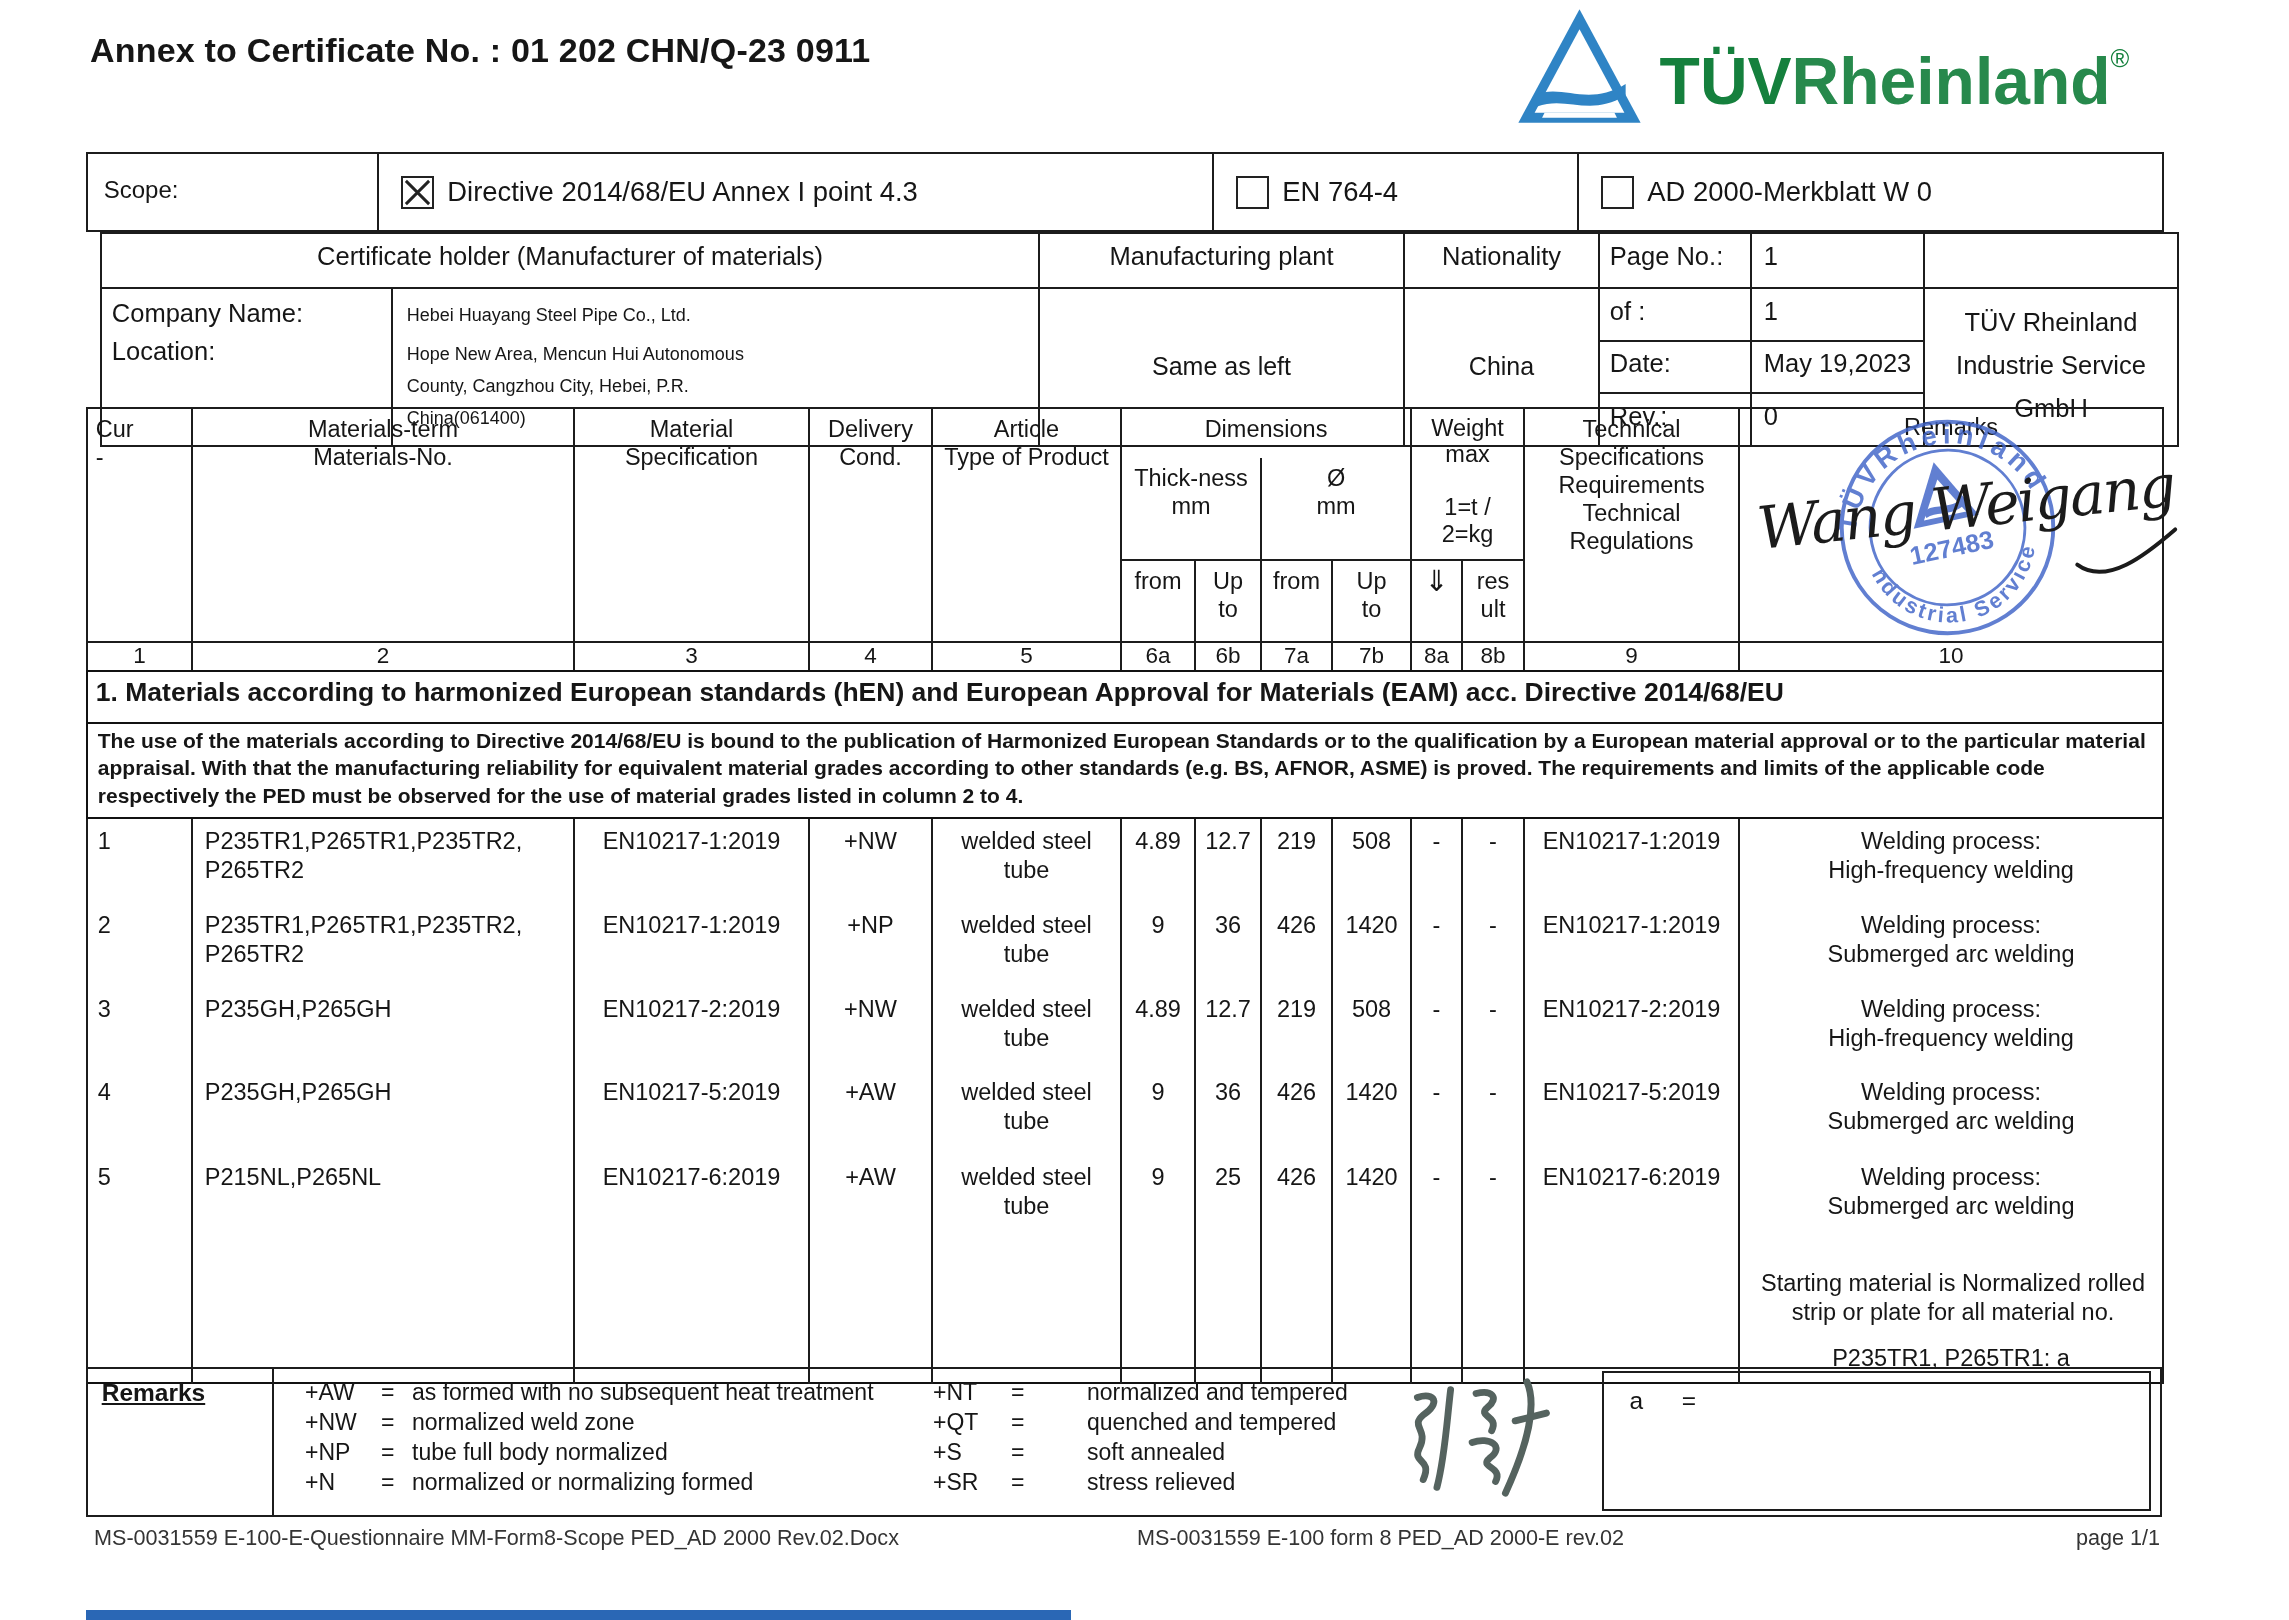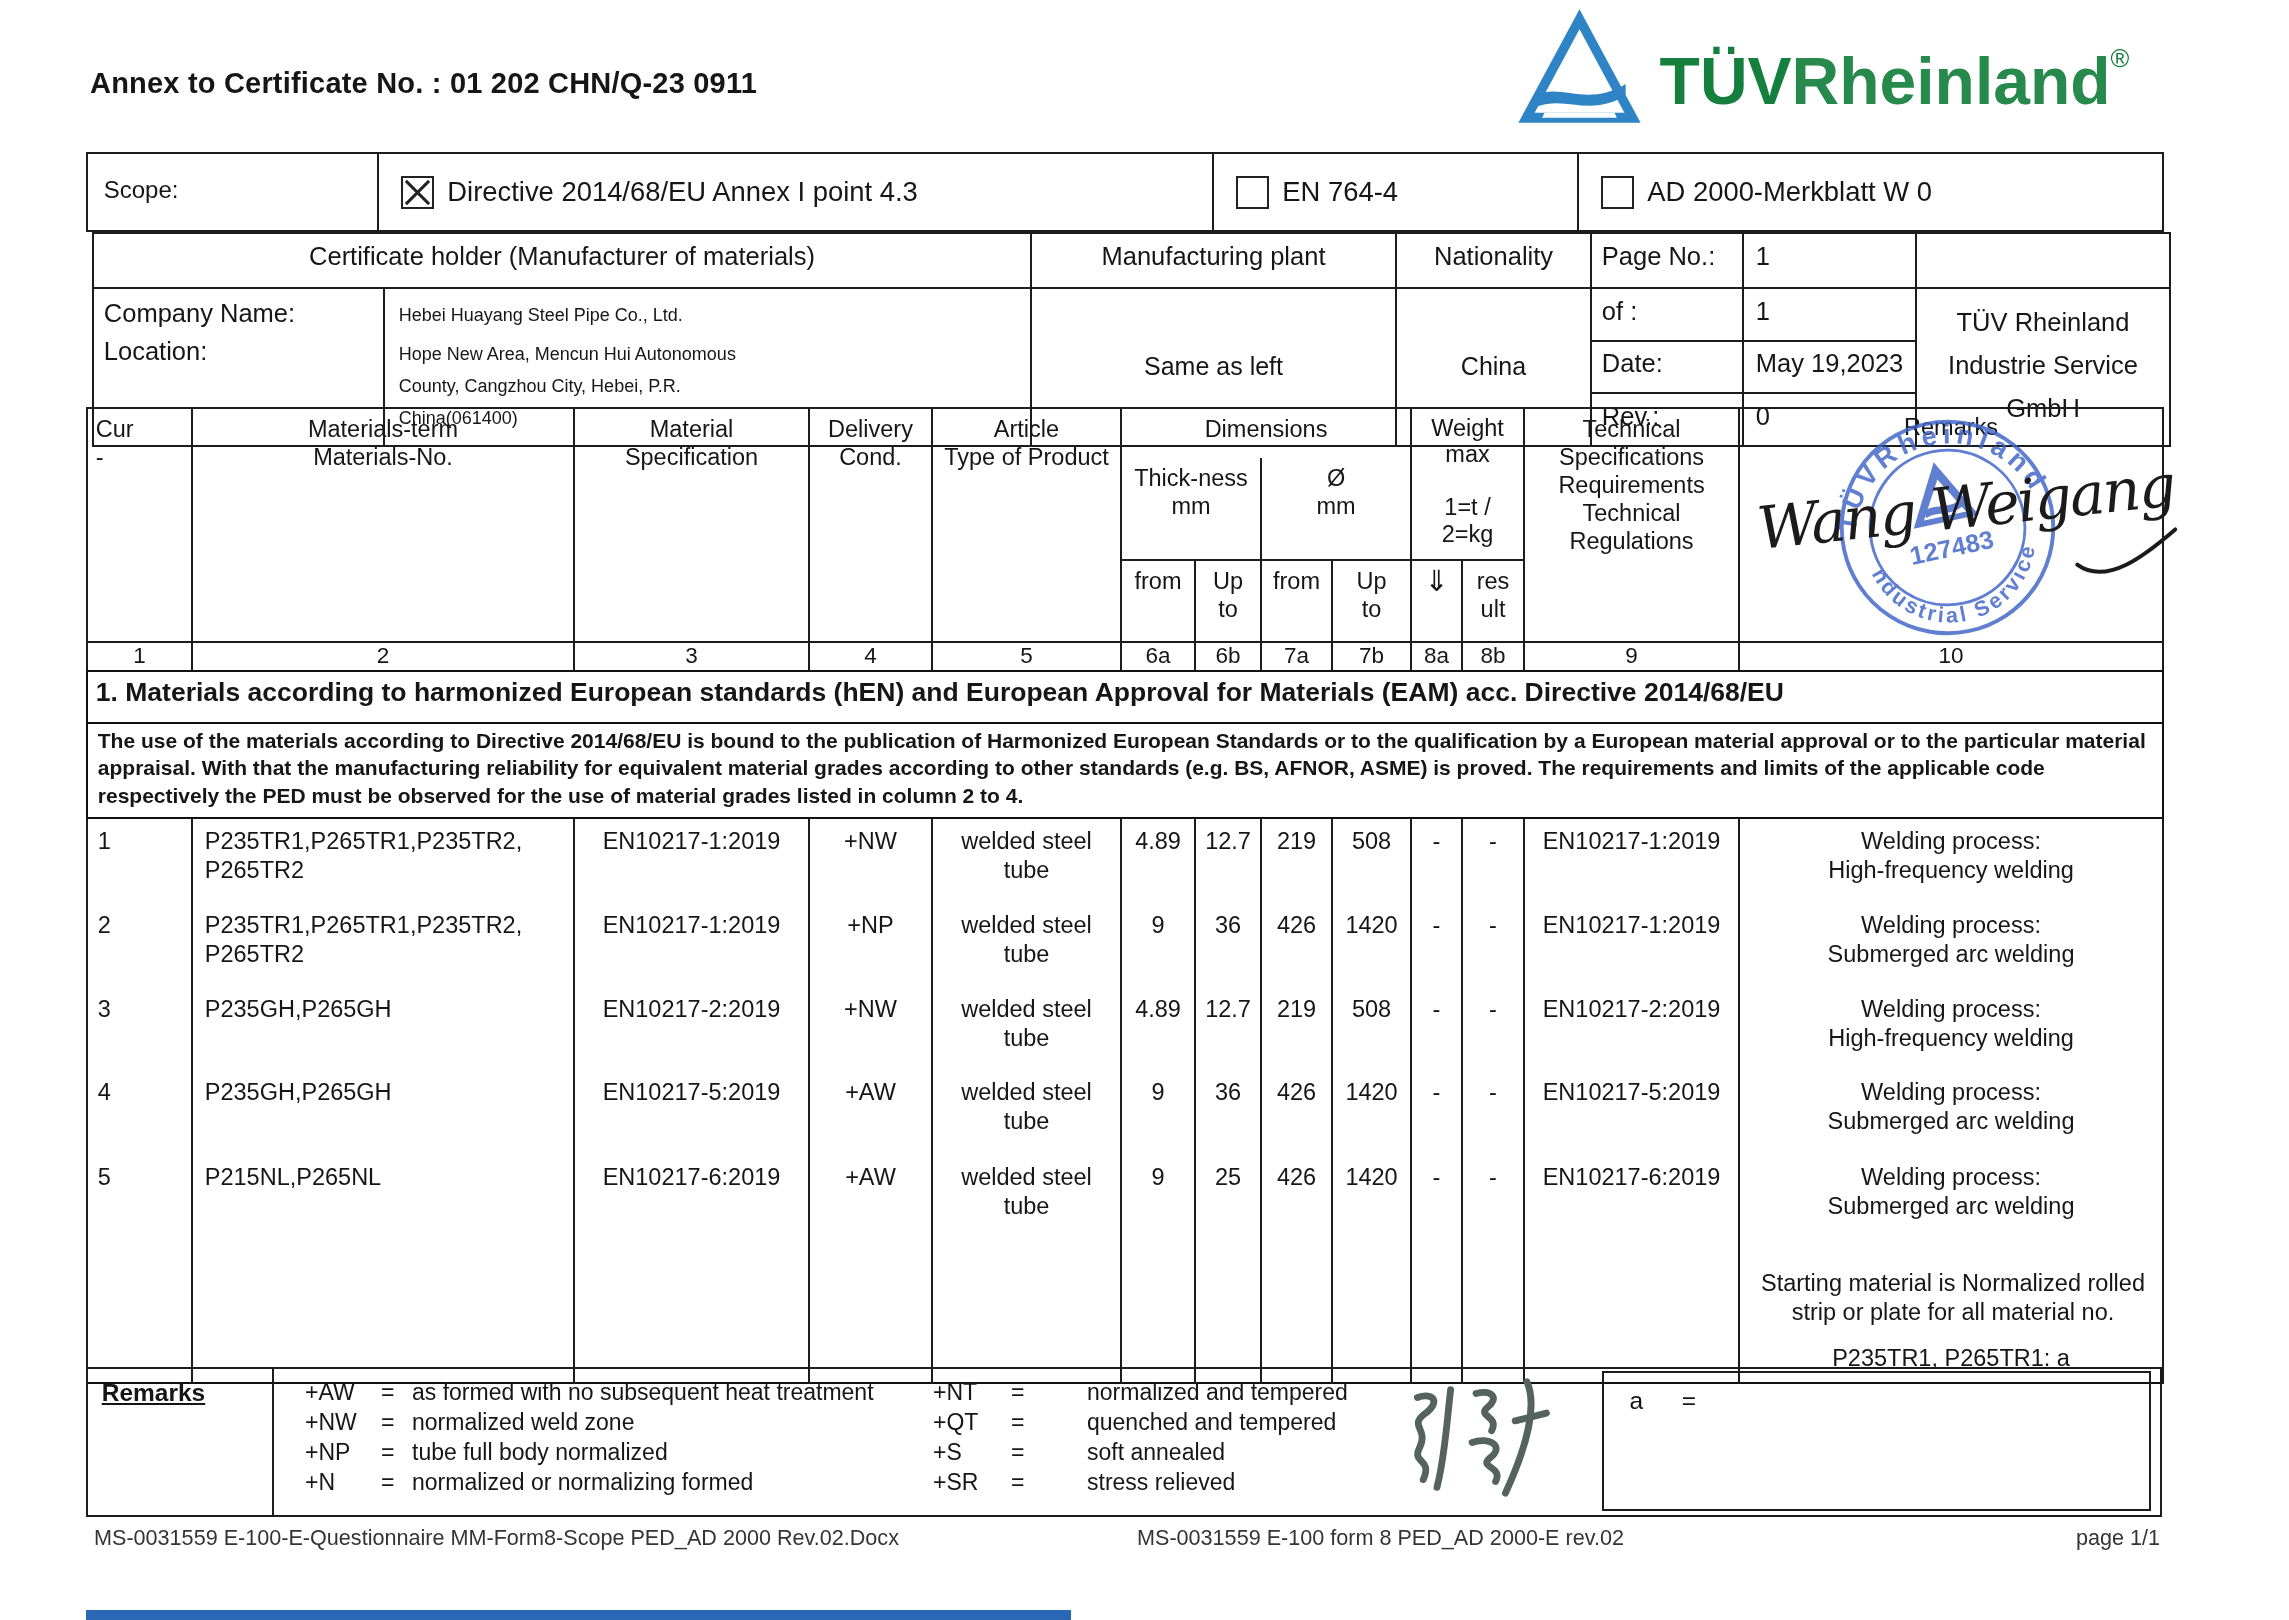--- a/index.html
+++ b/index.html
@@ -1,38 +1,38 @@
 <!DOCTYPE html>
 <html><head>
 <meta charset="utf-8">
 <style>
   html,body{margin:0;padding:0;background:#e8e8e8;}
   .page{position:relative;width:2290px;height:1620px;background:#ffffff;overflow:hidden;
         font-family:"Liberation Sans","DejaVu Sans",sans-serif;color:#161616;}
   .pre{white-space:pre-line;}
   
-  .doc-title{position:absolute;left:90px;top:31px;font-size:29px;font-weight:bold;letter-spacing:0.2px;margin-top:36px;}
+  .doc-title{position:absolute;left:90px;top:31px;font-size:34px;font-weight:bold;letter-spacing:0.2px;}
   .logo{position:absolute;left:1517px;top:7.8px;display:flex;align-items:flex-end;}
   .logo-text{font-size:66px;color:#15803d;line-height:1;margin-left:17.6px;padding-bottom:9.8px;}
   .logo-tuv{font-weight:bold;}
   .logo-rh{font-weight:bold;opacity:.92;}
   .logo-reg{font-size:25.5px;vertical-align:37px;font-weight:normal;}
   
   table{border-collapse:collapse;table-layout:fixed;position:absolute;}
   td{border:2px solid #1c1c1c;padding:0;font-size:23.5px;vertical-align:top;overflow:hidden;}
   .scope,.cert,.main,.legend{border:2.9px solid #111;}
   
   .scope{left:86px;top:152px;width:2076px;height:80px;}
   .s-lab{font-size:24px;padding:21.6px 0 0 15.7px;}
   .s-opt{font-size:27.4px;}
   .opt-in{display:flex;align-items:center;height:100%;padding-left:21.6px;}
   .cb{width:29px;height:29px;border:2.9px solid #222;margin-right:13.7px;flex:0 0 auto;position:relative;}
   .cb svg{position:absolute;left:0;top:0;}
   
-  .cert{left:92px;top:232px;width:2076px;}
+  .cert{left:100px;top:232px;width:2076px;}
   .c-h{text-align:center;font-size:25.5px;padding-top:7.8px;height:45px;}
   .c-lab{font-size:25.5px;padding:7.8px 0 0 9.8px;}
   .c-val{font-size:25.5px;padding:7.8px 0 0 11.8px;}
   .c-labels{font-size:25.5px;padding:9.8px 0 0 9.8px;}
   .c-labels .lbl2{margin-top:9.8px;}
   .c-values{font-size:18px;padding:9.8px 0 0 13.7px;line-height:32px;}
   .c-values .val1{margin-bottom:7.8px;}
   .c-mid{text-align:center;vertical-align:middle;font-size:25px;}
   .c-org{text-align:center;font-size:25.5px;line-height:43px;padding-top:11.8px;}
   .cert tr.r2 td,.cert tr.r3 td,.cert tr.r4 td{height:43px;}

